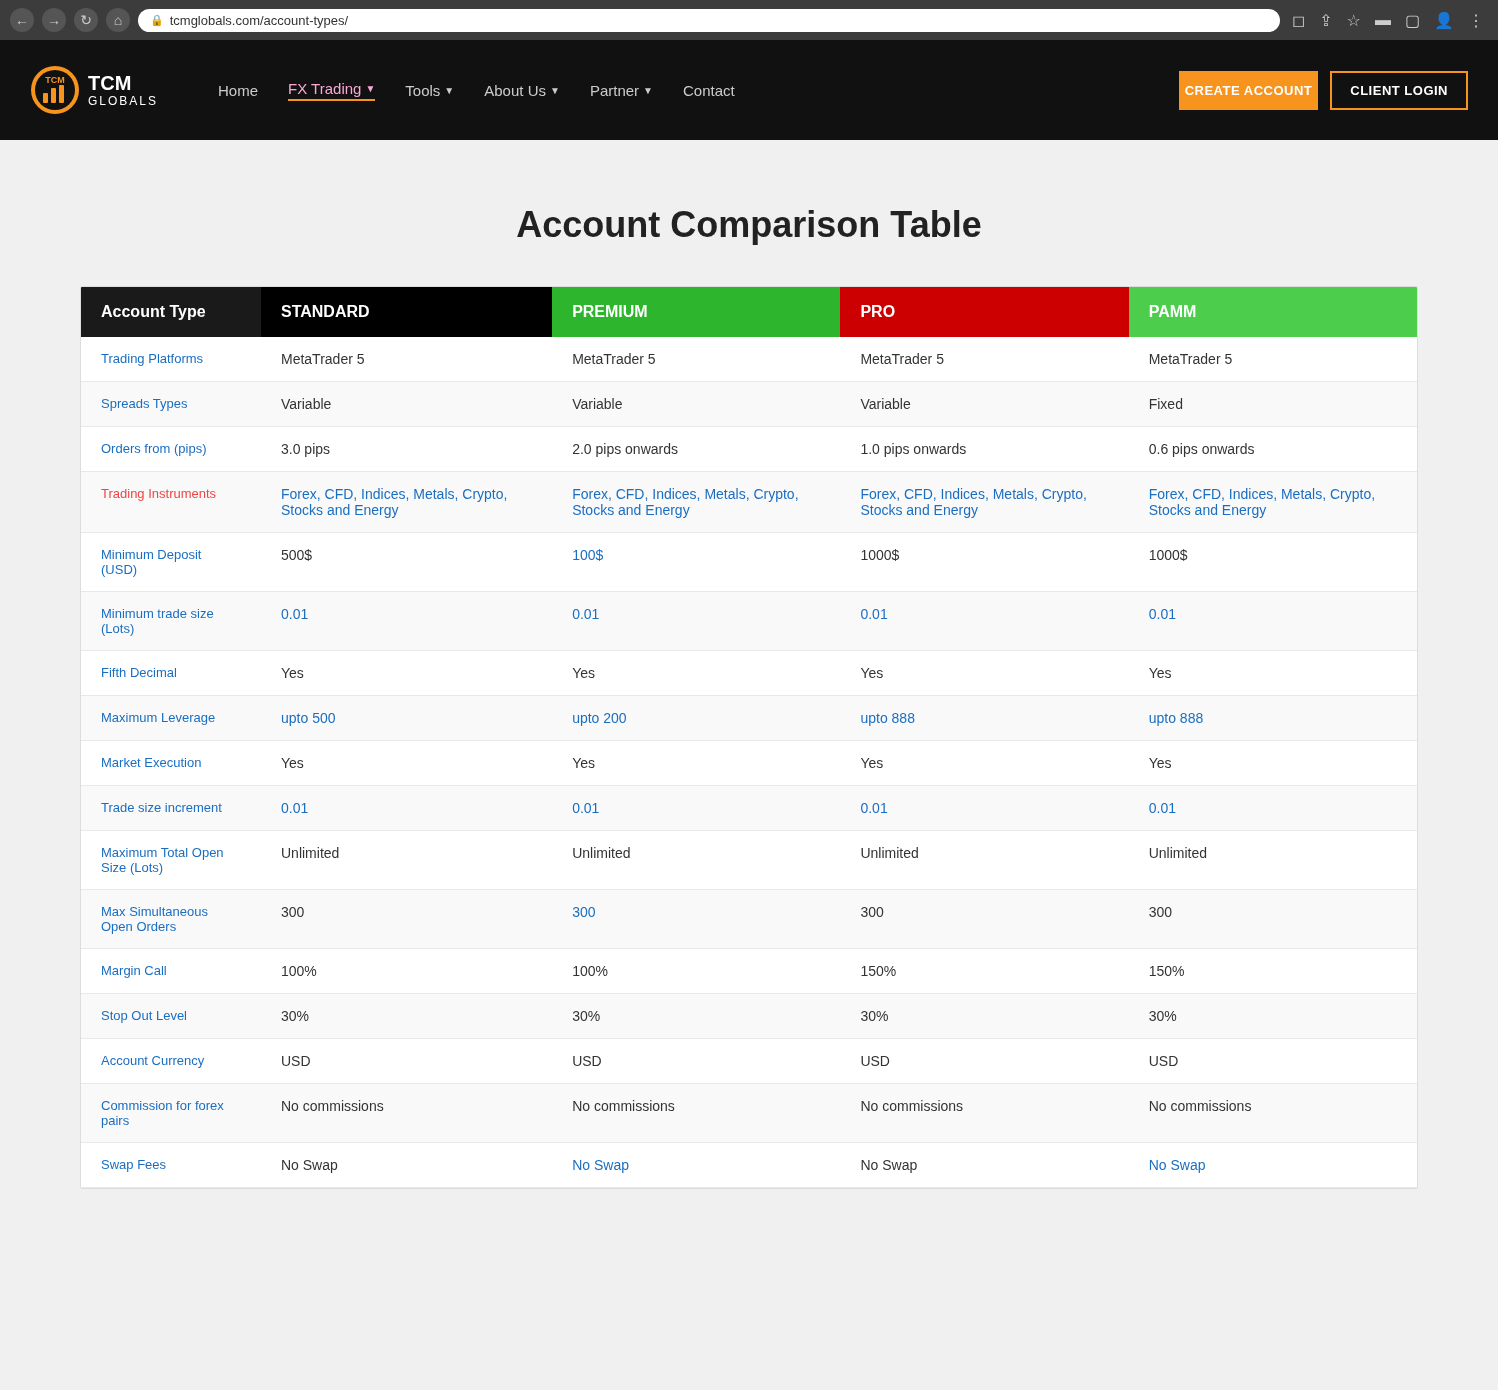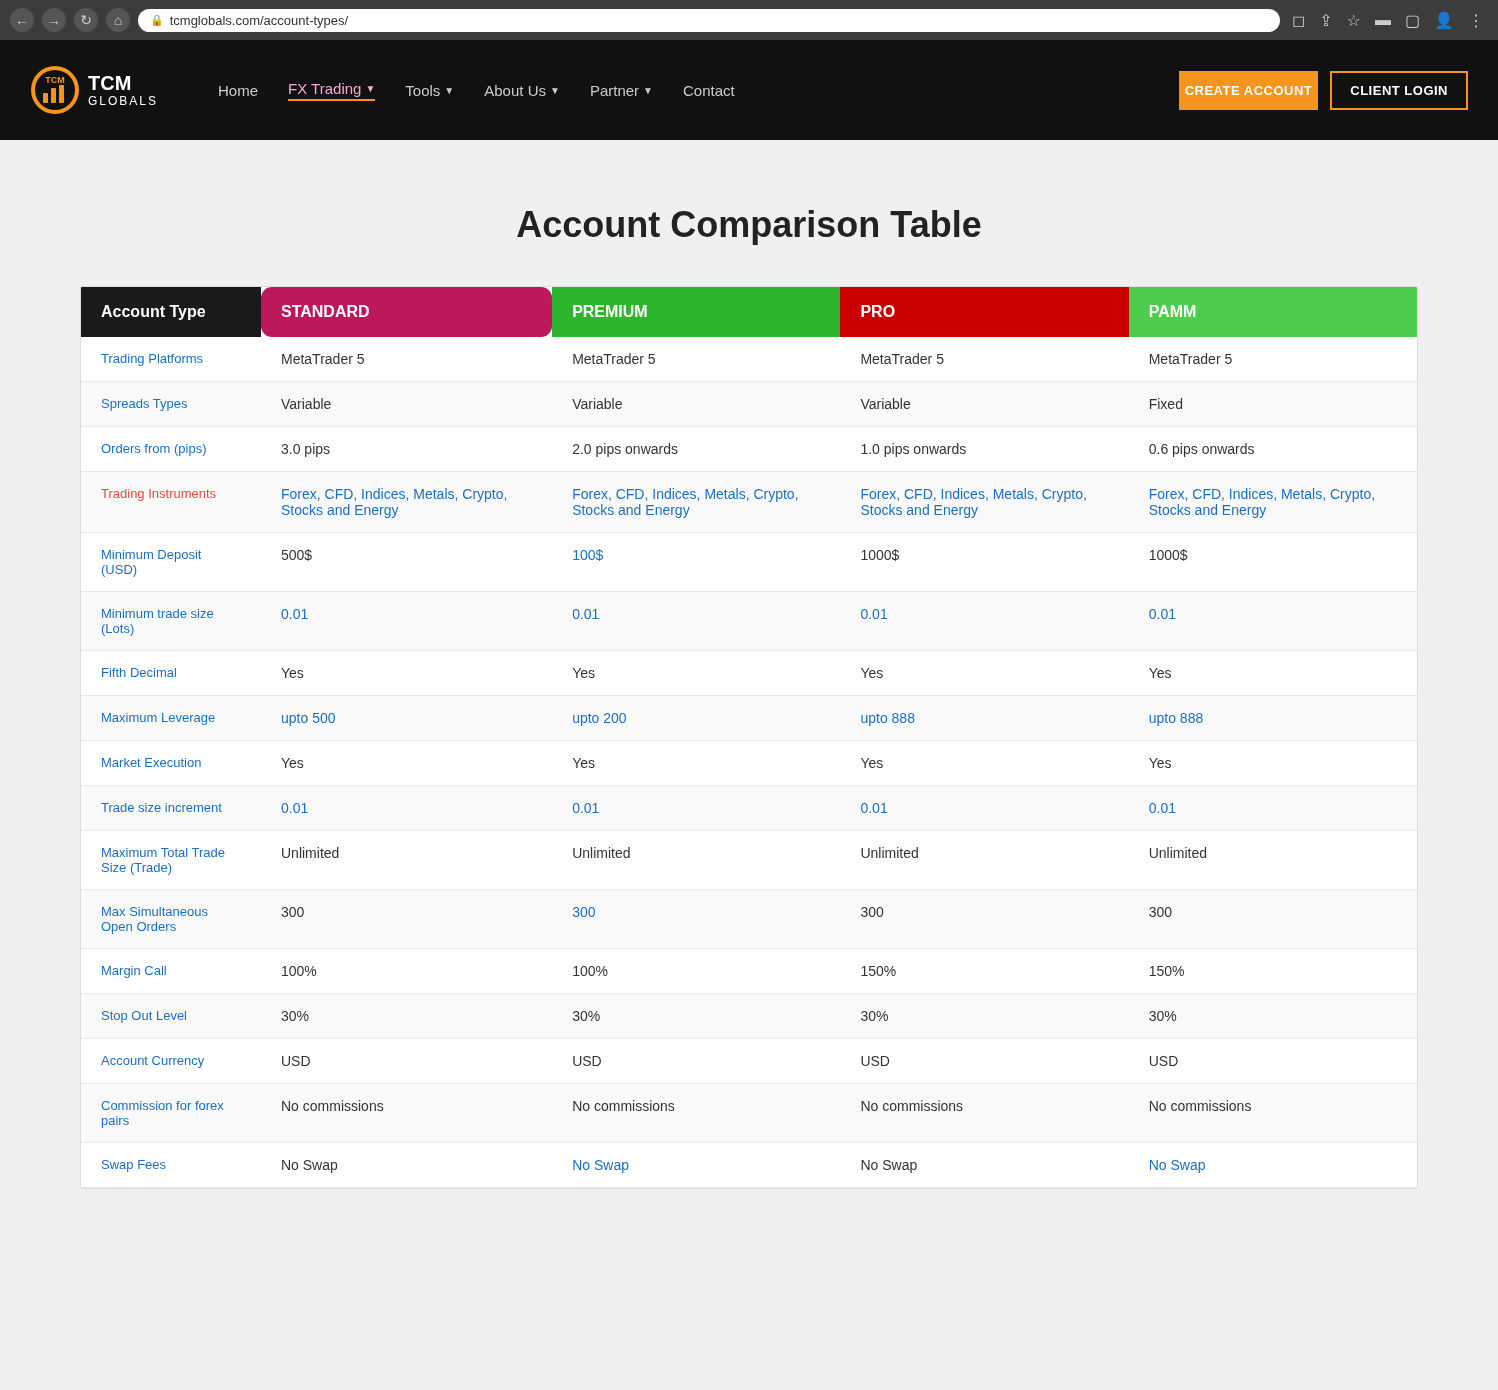--- a/index.html
+++ b/index.html
@@ -101,21 +101,21 @@
       border-collapse: collapse;
     }
     .comparison-table thead tr th {
       padding: 16px 20px;
       font-size: 16px;
       font-weight: bold;
       color: white;
       text-align: left;
     }
     .th-type { background: #1a1a1a; color: white; width: 180px; }
-    .th-standard { background: #be185d; border-radius: 11px; }
+    .th-standard { background: #000000; }
     .th-premium { background: #2db52d; }
     .th-pro { background: #cc0000; }
     .th-pamm { background: #4cce4c; }
 
     .comparison-table tbody tr {
       border-bottom: 1px solid #e8e8e8;
     }
     .comparison-table tbody tr:nth-child(even) {
       background: #f9f9f9;
     }
@@ -268,21 +268,21 @@
             <td>Yes</td>
           </tr>
           <tr>
             <td style="color: rgb(26, 110, 194); font-size: 13px;">Trade size increment</td>
             <td style="color: rgb(26, 110, 194);">0.01</td>
             <td style="color: rgb(26, 110, 194);">0.01</td>
             <td style="color: rgb(26, 110, 194);">0.01</td>
             <td style="color: rgb(26, 110, 194);">0.01</td>
           </tr>
           <tr>
-            <td style="color: rgb(26, 110, 194); font-size: 13px;">Maximum Total Trade Size (Trade)</td>
+            <td style="color: rgb(26, 110, 194); font-size: 13px;">Maximum Total Open Size (Lots)</td>
             <td>Unlimited</td>
             <td>Unlimited</td>
             <td>Unlimited</td>
             <td>Unlimited</td>
           </tr>
           <tr>
             <td style="color: rgb(26, 110, 194); font-size: 13px;">Max Simultaneous Open Orders</td>
             <td>300</td>
             <td style="color: rgb(26, 110, 194);">300</td>
             <td>300</td>

